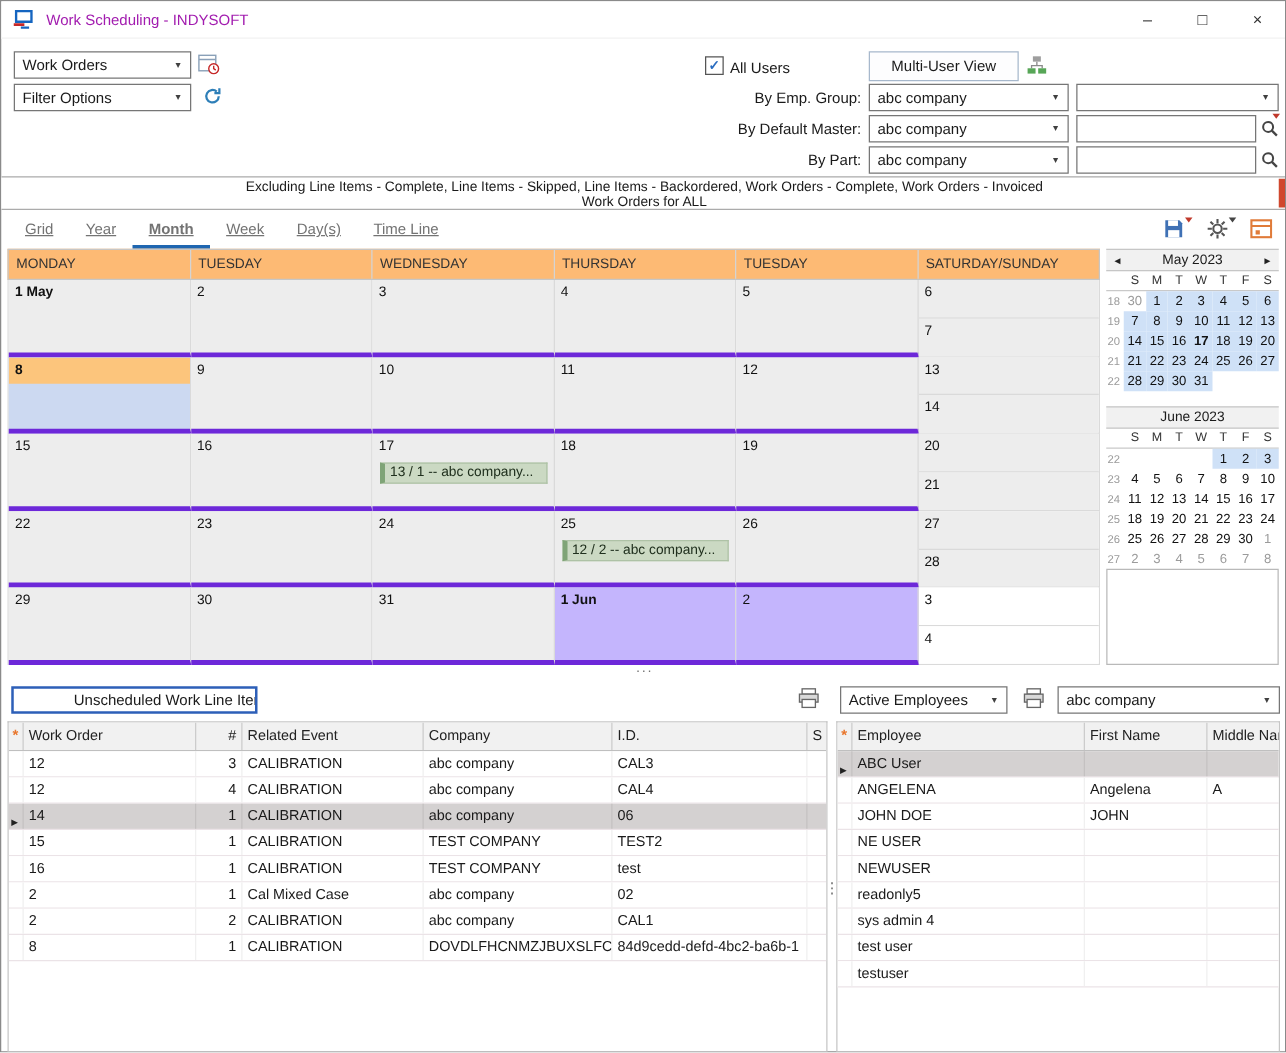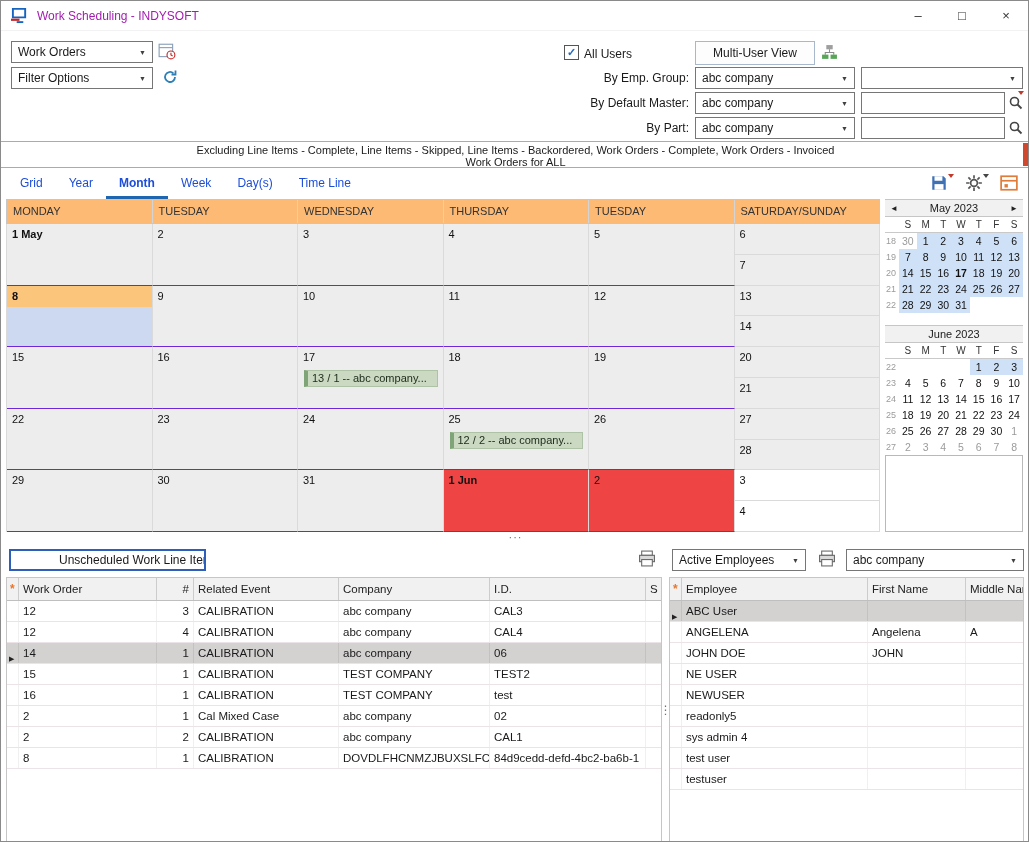--- a/index.html
+++ b/index.html
@@ -39,41 +39,41 @@
   
   .banner { position:absolute; left:0; top:140px; width:1029px; height:27px;
             border-top:1px solid #ababab; border-bottom:1px solid #ababab;
             text-align:center; font-size:11px; line-height:12px; padding-top:2px; background:#fff; }
   .banner-stripe { position:absolute; right:0; top:1px; width:7px; height:23px; background:#d0482e; }
 
   
   .tabbar { position:absolute; left:0; top:167px; width:1029px; height:31px;
             display:flex; align-items:stretch; }
   .tabs { display:flex; margin-left:6px; }
-  .tab { padding:8px 13px 5px 13px; font-size:12px; color:#1d4ed8;
-         border-bottom:3px solid transparent; }
+  .tab { padding:8px 13px 5px 13px; font-size:12px; color:#737373;
+         border-bottom:3px solid transparent;text-decoration:underline; }
   .tab.active { font-weight:bold; border-bottom-color:#1e66b0; }
   .tab-icons { margin-left:auto; display:flex; gap:15px; align-items:center; margin-right:10px; }
   .tab-icons .iconbtn { position:relative; width:20px; height:20px; }
   .tab-icons svg { width:18px; height:18px; }
 
   
   .calendar { position:absolute; left:5px; top:198px; width:874px; height:333px; }
   .cal-head { display:flex; height:25px; background:#fdba74;
               border-top:1px solid #c6c6c6; border-bottom:1px solid #c6c6c6;
               border-left:1px solid #c6c6c6; border-right:1px solid #c6c6c6; }
   .cal-head-cell { flex:1; font-size:11px; color:#333; line-height:23px; padding-left:6px;
                    border-right:1px solid #d4d4d4; overflow:hidden; white-space:nowrap; }
   .cal-head-cell:last-child { border-right:none; }
   .cal-body { display:flex; flex-direction:column; height:308px;
               border-left:1px solid #dadada; }
   .week { display:grid; grid-template-columns:repeat(6,1fr); flex:1; }
-  .day { background:#ededed; border-right:1px solid #dadada; border-bottom:1px solid #6d28d9;
+  .day { background:#ededed; border-right:1px solid #dadada; border-bottom:4px solid #6d28d9;
          overflow:hidden; }
-  .day.next { background:#ef4444; }
+  .day.next { background:#c4b5fd; }
   .day.selected { background:#ccd9f1; }
   .day.selected .day-label { background:#fcc57c; }
   .day-label { font-size:11px; color:#111; padding:4px 5px 0 5px; height:21px; }
   .day-label.bold { font-weight:bold; }
   .event { margin:2px 5px 0 6px; background:#cbd9c3; border:1px solid #aec2a6;
            border-left:4px solid #7fa477; font-size:11px; line-height:15px; height:17px;
            padding:0 4px; white-space:nowrap; overflow:hidden; text-overflow:ellipsis; color:#20301e; }
   .event:empty { display:none; }
   .satsun { grid-column:6; grid-row:1; display:flex; flex-direction:column;
             border-right:1px solid #dadada; border-bottom:1px solid #dadada; }

